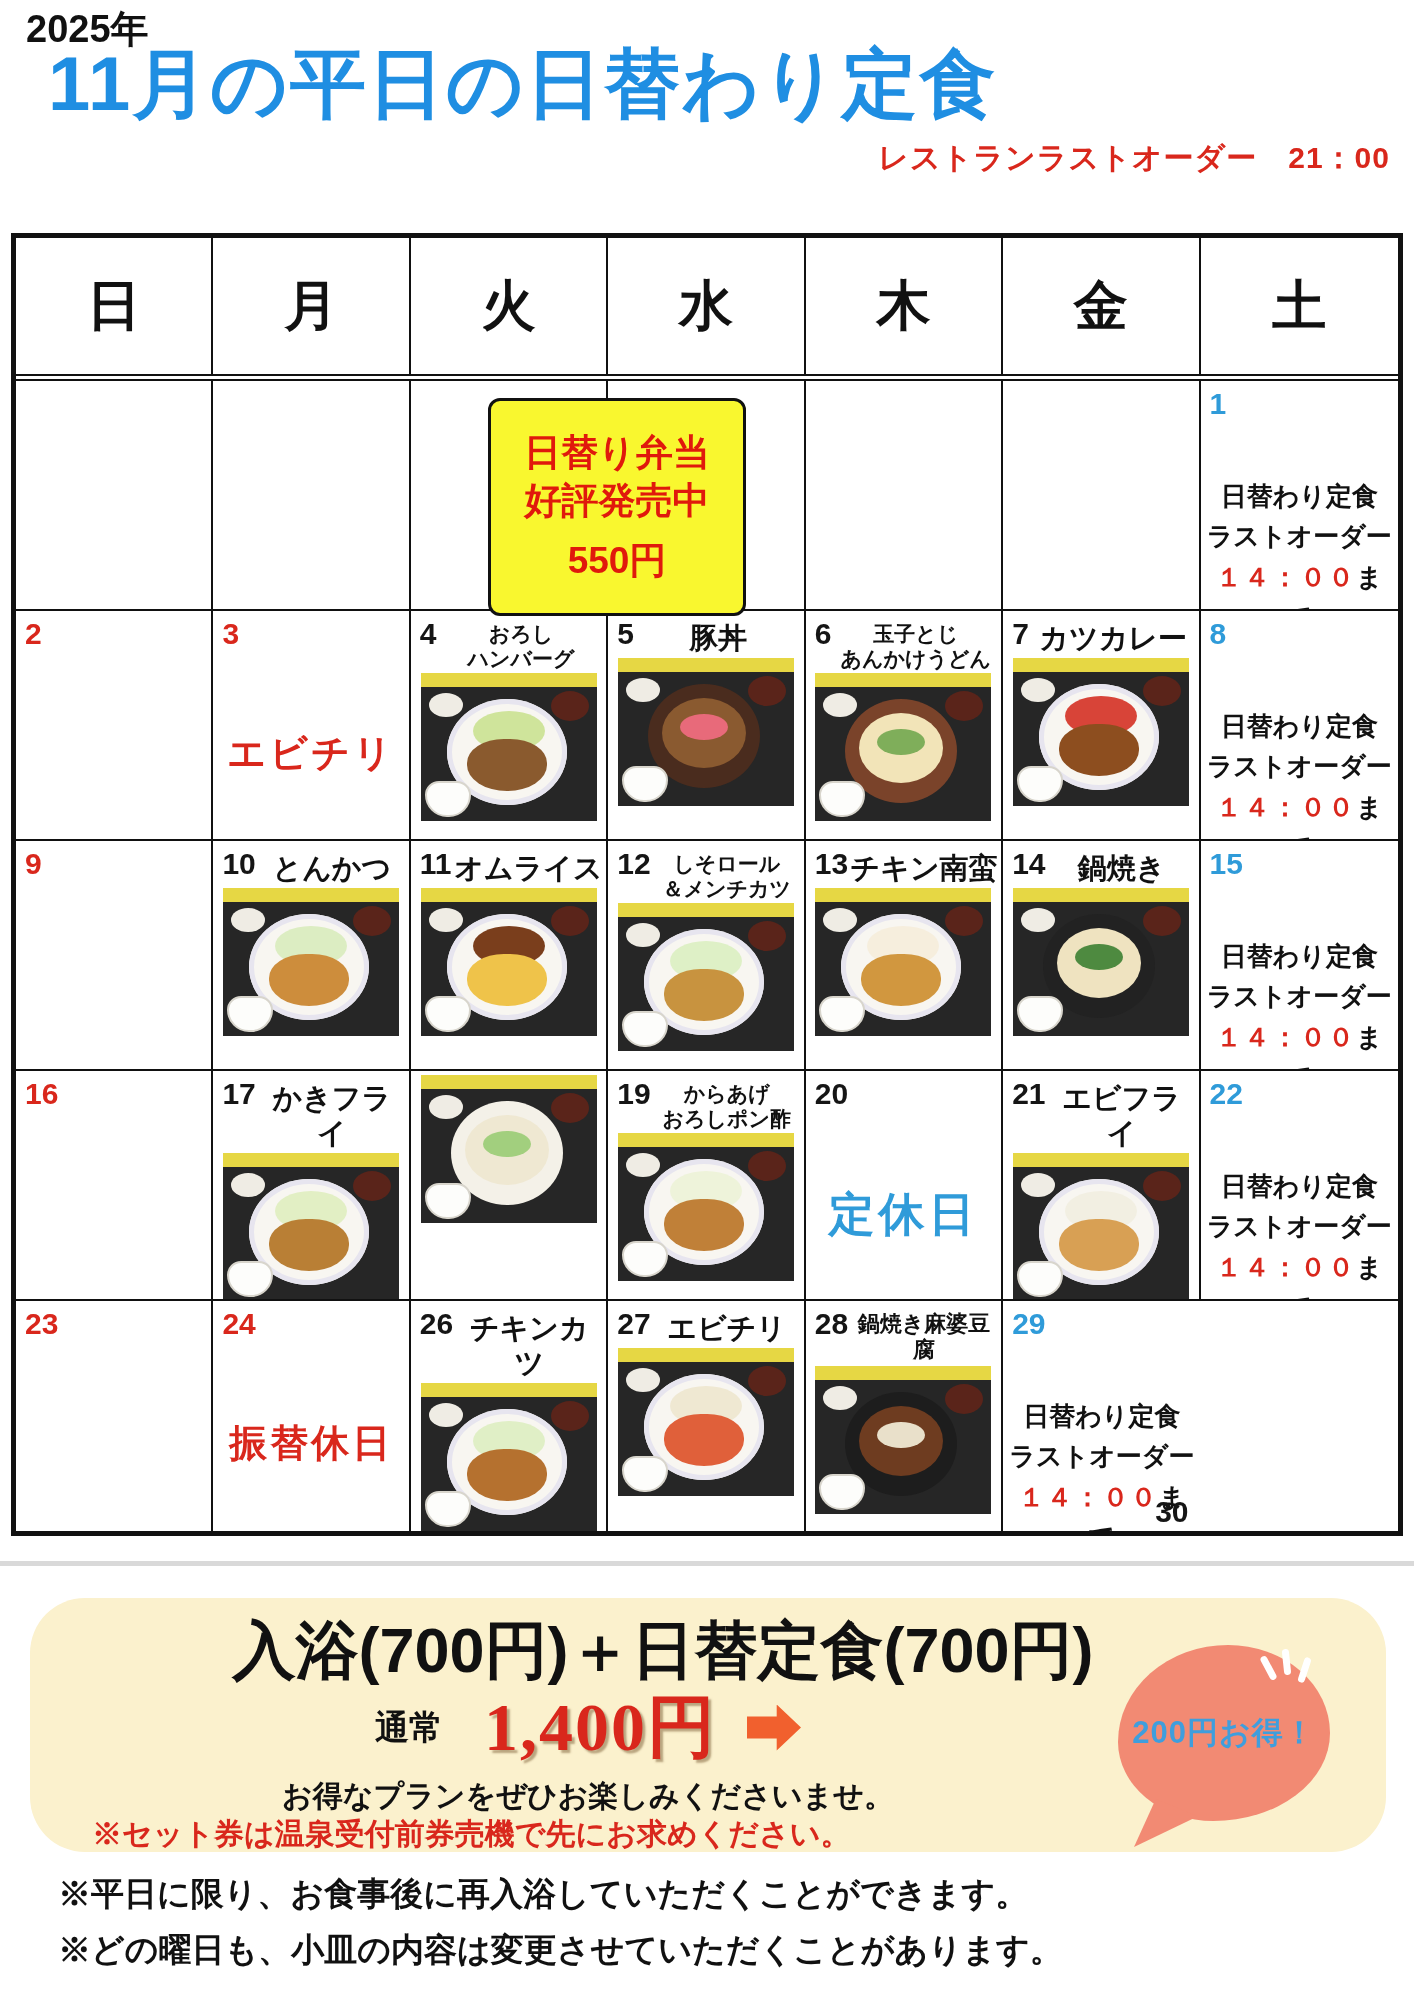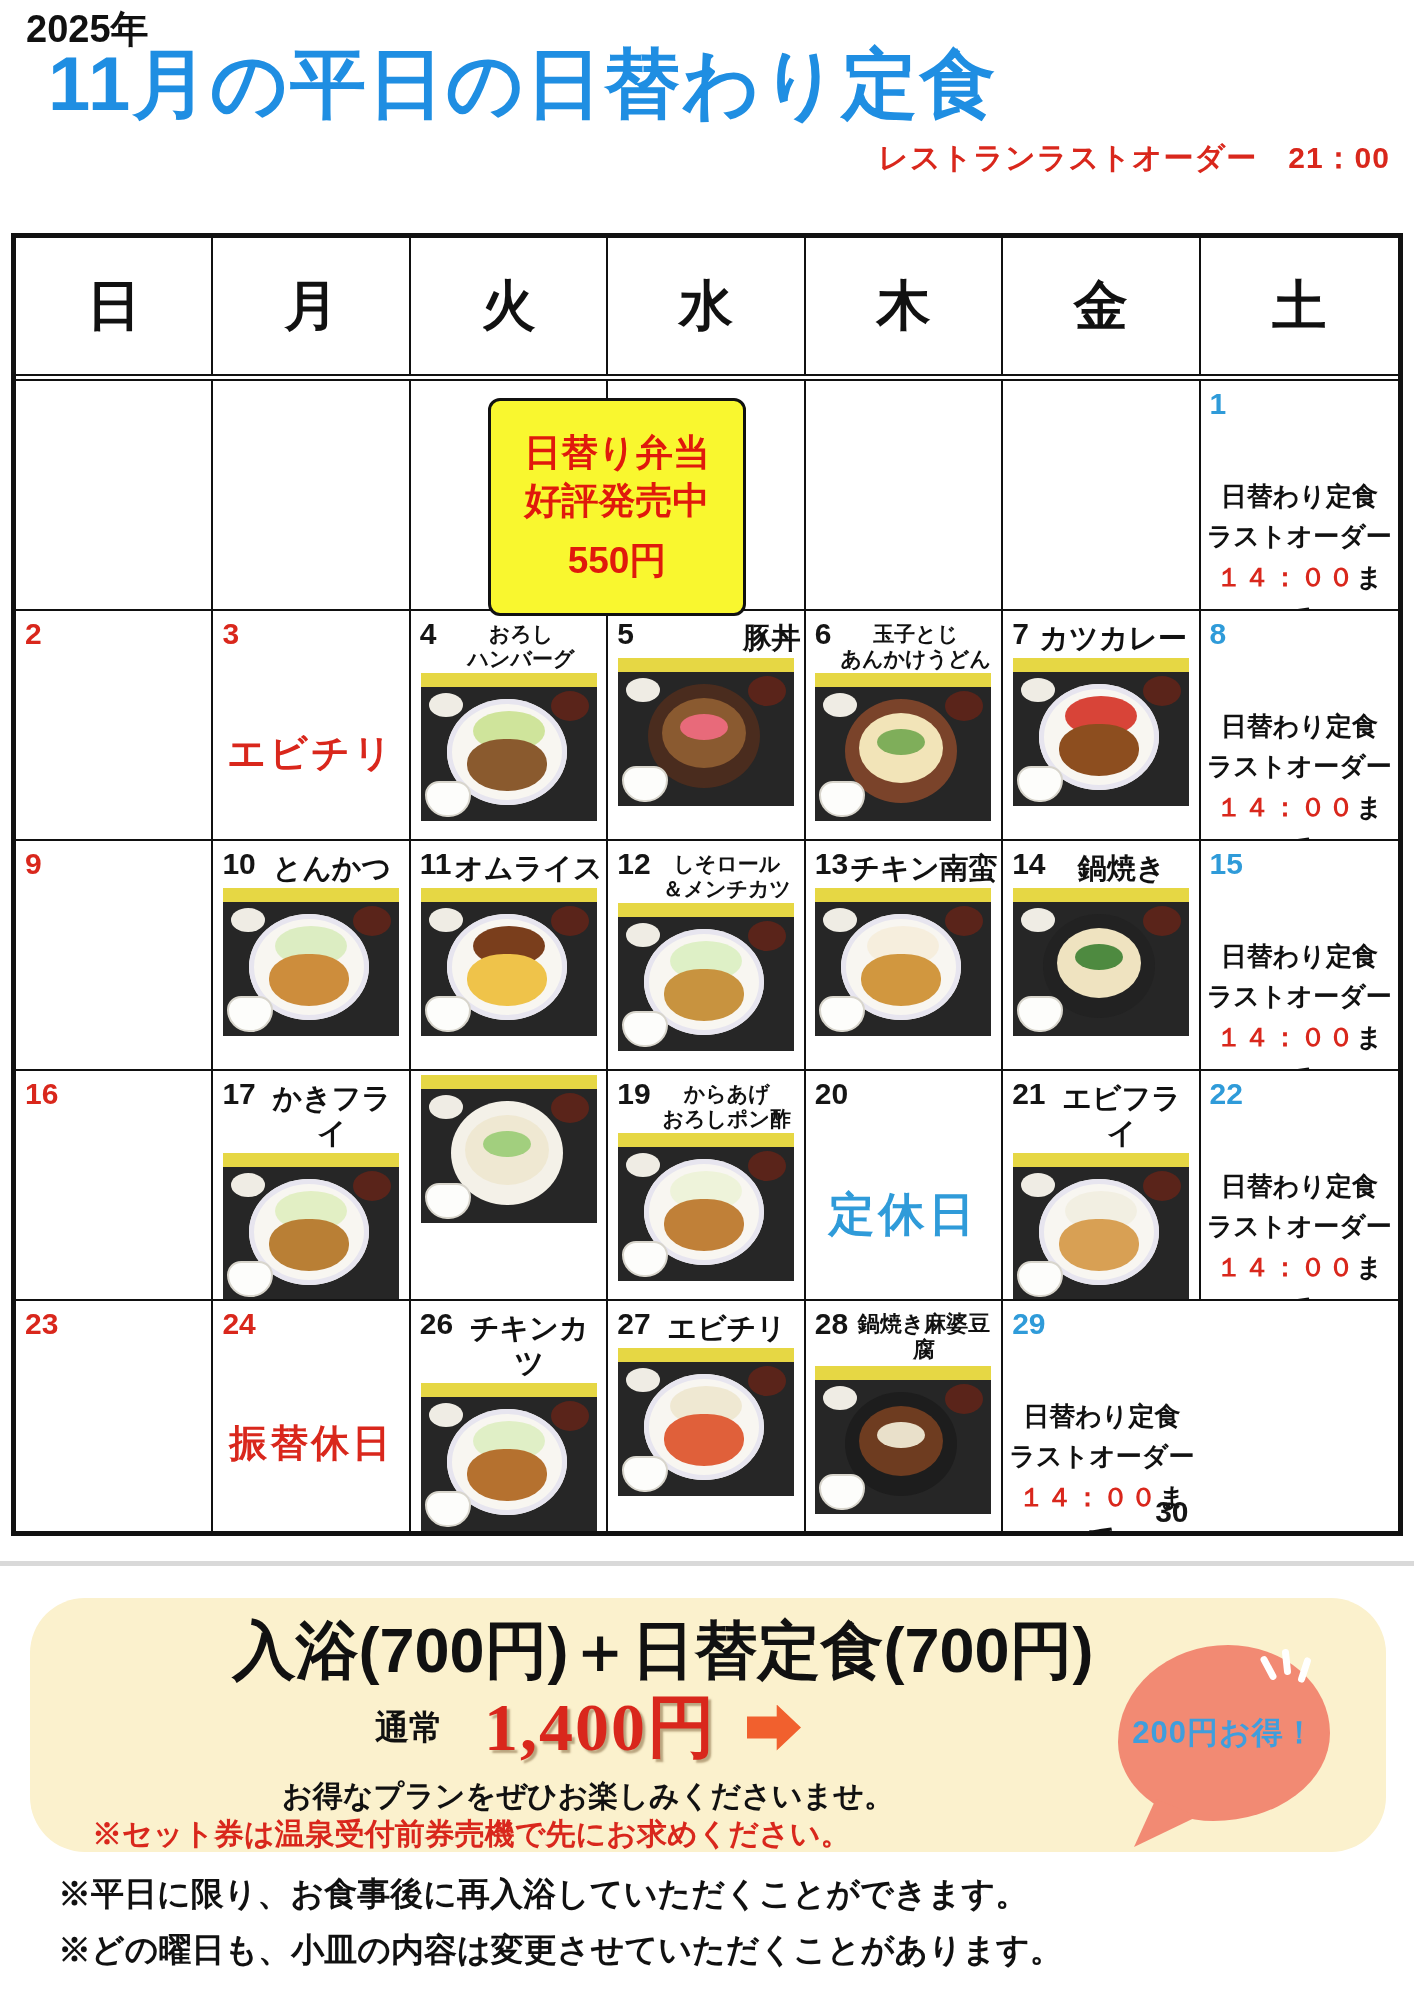--- a/index.html
+++ b/index.html
@@ -136,21 +136,21 @@
               <div class="miso"></div>
               <div class="plate"></div>
               <div class="cabbage"></div>
               <div class="food"></div>
               <div class="rice"></div>
             </div>
           </div>
           <div class="cell">
             <div class="cell-top">
               <div class="date ">5</div>
-              <div class="meal-name" style="font-size: 29px; text-align: right;">
+              <div class="meal-name" style="font-size: 29px;">
                 <div>豚丼</div>
               </div>
             </div>
             <div class="photo photo-bowl" style="--food: #8a5a30; --accent: #e86a7a; --bowl: #4a2c1e;">
               <div class="side"></div>
               <div class="miso"></div>
               <div class="bowl"></div>
               <div class="bowl-food"></div>
               <div class="bowl-accent"></div>
               <div class="rice"></div>

